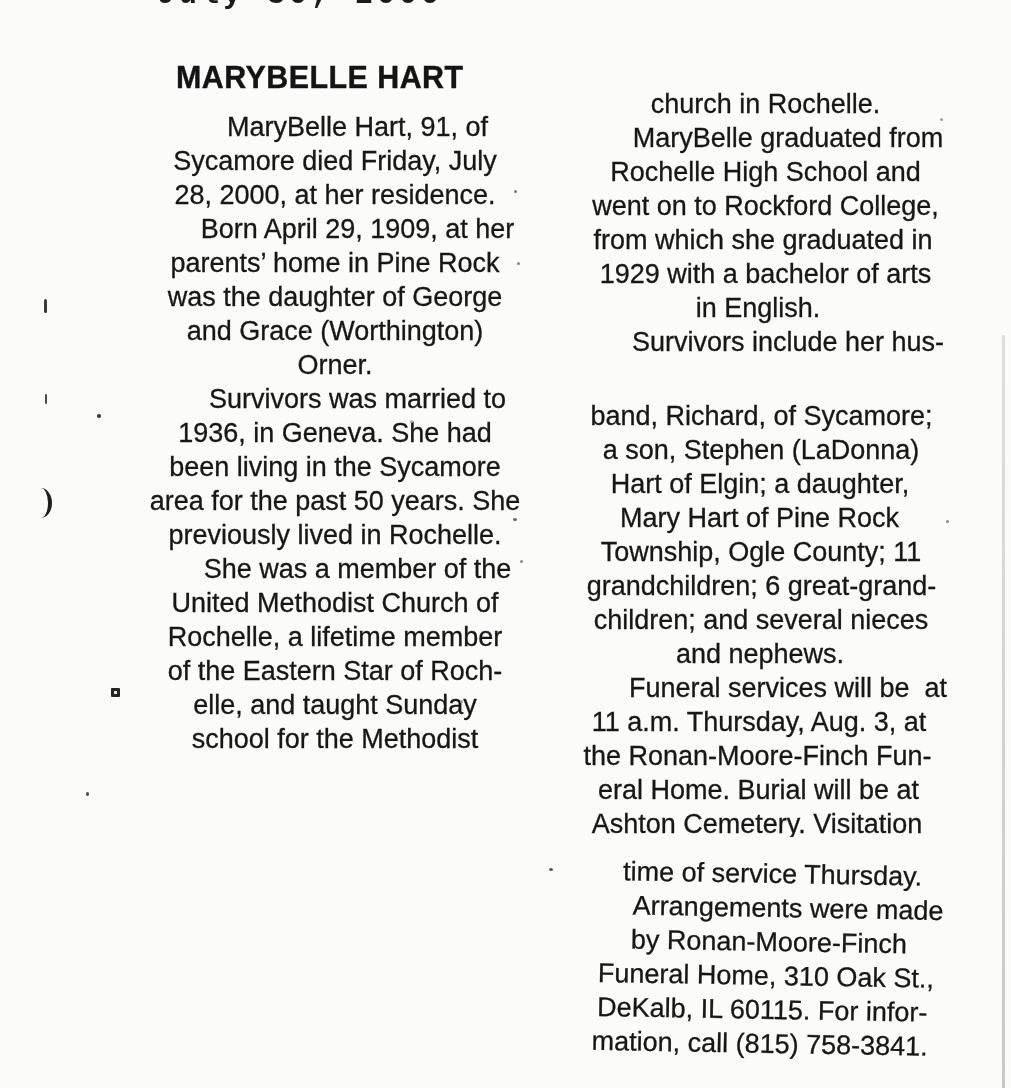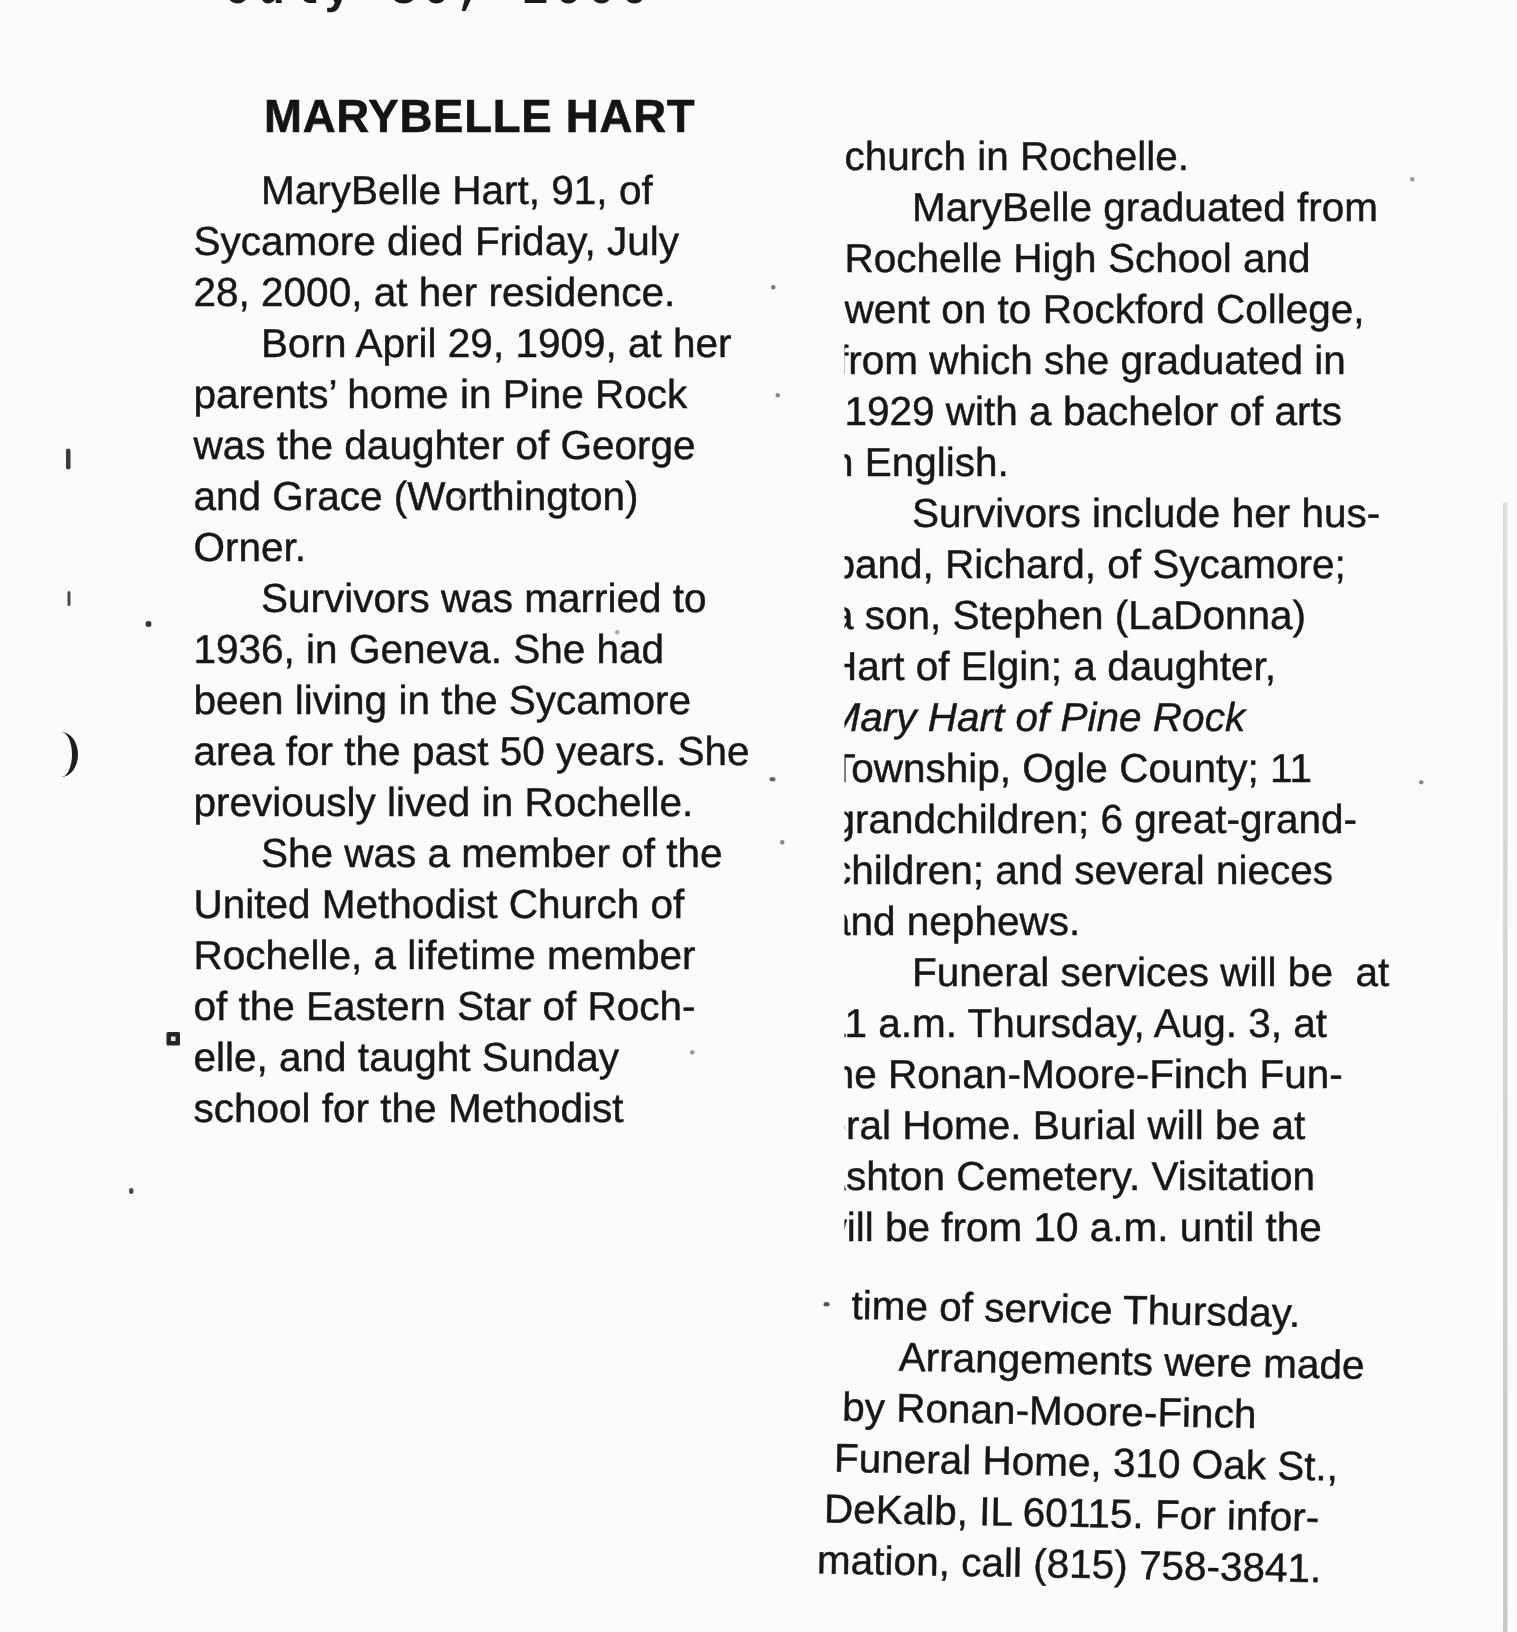--- a/index.html
+++ b/index.html
@@ -3,20 +3,21 @@
 <meta charset="utf-8">
 <style>
   html,body{margin:0;padding:0;background:#ffffff;}
   .page{
     position:relative;
     width:1011px;height:1088px;
     background:#fbfbf9;
     overflow:hidden;
     font-family:"Liberation Sans","DejaVu Sans",sans-serif;
     color:#161616;
+    text-align:center;
   }
   
   .topline-clip{
     position:absolute;left:150px;top:0;width:300px;height:12px;
     overflow:hidden;
   }
   .topline{
     display:block;
     font-family:"Liberation Mono","DejaVu Sans Mono",monospace;
     font-size:30px;line-height:30px;font-weight:700;
@@ -103,24 +104,24 @@
 
   <div class="col col-right">
       <div class="line">church in Rochelle.</div>
       <div class="line indent">MaryBelle graduated from</div>
       <div class="line">Rochelle High School and</div>
       <div class="line">went on to Rockford College,</div>
       <div class="line" style="margin-left: -5px;">from which she graduated in</div>
       <div class="line">1929 with a bachelor of arts</div>
       <div class="line" style="margin-left: -15px;">in English.</div>
       <div class="line indent">Survivors include her hus-</div>
-      <div class="line" style="margin-left: -8px;">band, Richard, of Sycamore;</div>
+      <div class="line" style="margin-left: -8px; margin-top: 40px;">band, Richard, of Sycamore;</div>
       <div class="line" style="margin-left: -9px;">a son, Stephen (LaDonna)</div>
       <div class="line" style="margin-left: -11px;">Hart of Elgin; a daughter,</div>
-      <div class="line" style="margin-left: -12px; font-style: italic;">Mary Hart of Pine Rock</div>
+      <div class="line" style="margin-left: -12px;">Mary Hart of Pine Rock</div>
       <div class="line" style="margin-left: -9px;">Township, Ogle County; 11</div>
       <div class="line" style="margin-left: -8px;">grandchildren; 6 great-grand-</div>
       <div class="line" style="margin-left: -9px;">children; and several nieces</div>
       <div class="line" style="margin-left: -11px;">and nephews.</div>
       <div class="line indent">Funeral services will be  at</div>
       <div class="line" style="margin-left: -13px;">11 a.m. Thursday, Aug. 3, at</div>
       <div class="line" style="margin-left: -16px;">the Ronan-Moore-Finch Fun-</div>
       <div class="line" style="margin-left: -14px;">eral Home. Burial will be at</div>
       <div class="line" style="margin-left: -17px;">Ashton Cemetery. Visitation</div>
       <div class="line" style="margin-left: -18px;">will be from 10 a.m. until the</div>

